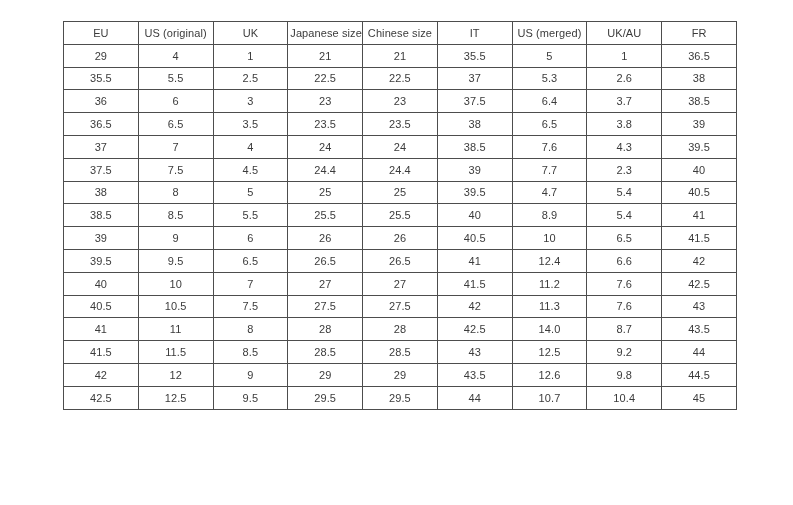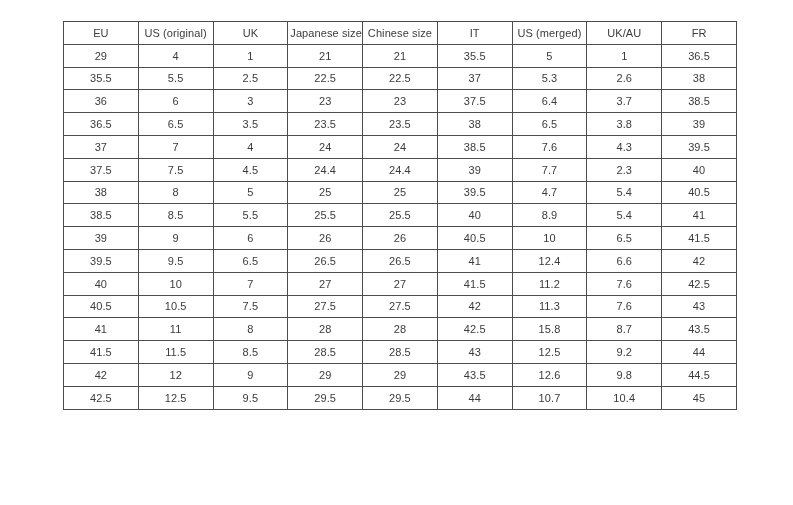--- a/index.html
+++ b/index.html
@@ -194,21 +194,21 @@
             <td>7.6</td>
             <td>43</td>
           </tr>
           <tr>
             <td>41</td>
             <td>11</td>
             <td>8</td>
             <td>28</td>
             <td>28</td>
             <td>42.5</td>
-            <td>15.8</td>
+            <td>14.0</td>
             <td>8.7</td>
             <td>43.5</td>
           </tr>
           <tr>
             <td>41.5</td>
             <td>11.5</td>
             <td>8.5</td>
             <td>28.5</td>
             <td>28.5</td>
             <td>43</td>

